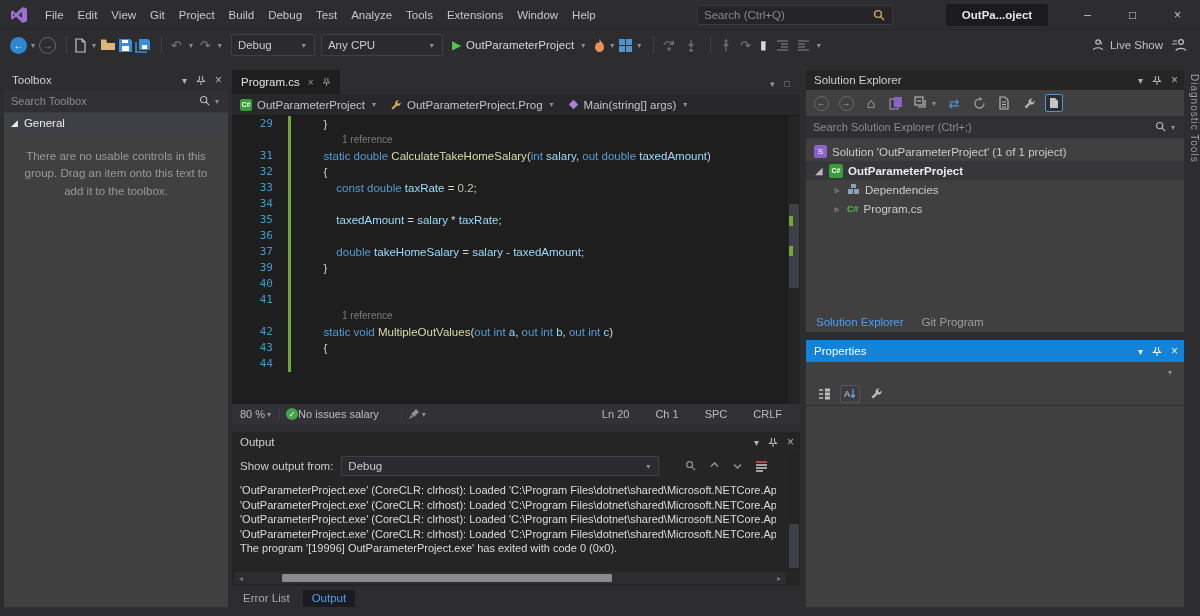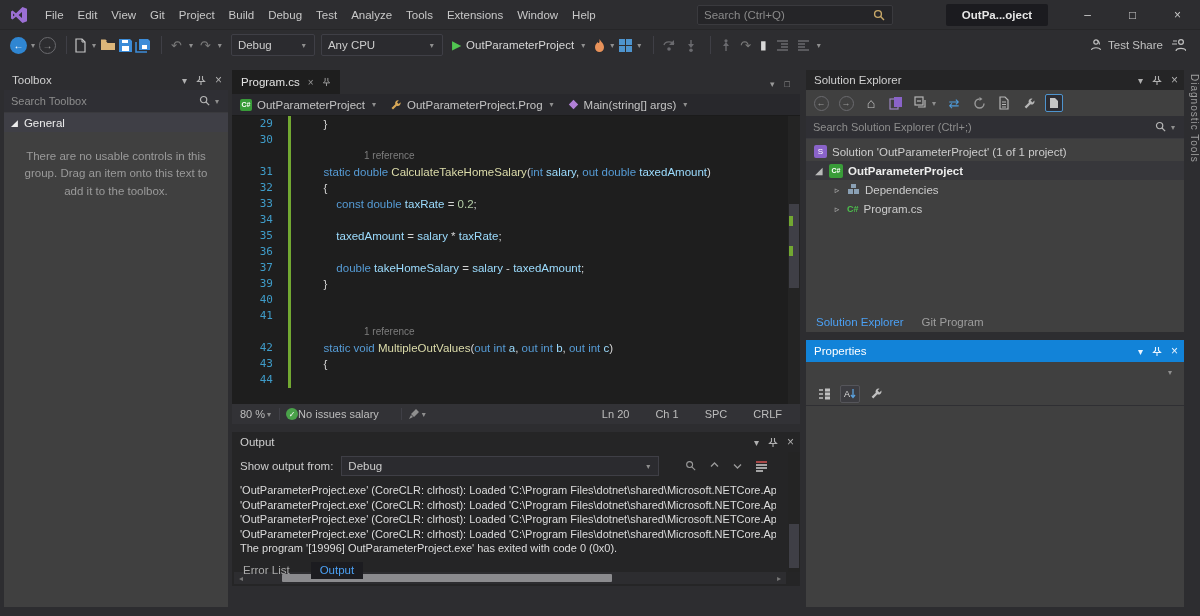--- a/index.html
+++ b/index.html
@@ -47,39 +47,39 @@
 .tabstrip{position:absolute;left:232px;top:70px;width:568px;height:24px;background:#2d2d30;display:flex;align-items:flex-end;}
 .dtab{height:24px;background:#1e1e1e;display:flex;align-items:center;gap:8px;padding:0 9px;color:#e4e4e4;}
 .tabtools{margin-left:auto;display:flex;gap:10px;padding:0 10px 5px 0;color:#9a9a9a;font-size:9px;}
 .breadcrumb{position:absolute;left:232px;top:94px;width:568px;height:22px;background:#28282c;border-bottom:1px solid #1b1b1b;display:flex;align-items:center;padding:0 8px;gap:4px;color:#c4c4c4;}
 .bc{display:flex;align-items:center;gap:5px;padding-right:8px;}
 .codearea{position:absolute;left:232px;top:116px;width:568px;height:288px;background:#1e1e1e;overflow:hidden;}
 .crow{display:flex;height:16px;line-height:16px;white-space:pre;}
 .gut{width:56px;text-align:right;padding-right:15px;color:#3f9cc9;font-family:"DejaVu Sans Mono",monospace;font-size:11px;flex:none;}
 .mbar{width:3px;background:#72a832;flex:none;}
 .ctext{font-family:"DejaVu Sans Mono",monospace;font-size:11.5px;padding-left:7px;color:#d4d4d4;overflow:hidden;flex:1;}
-.ctext.lens{font-family:"Liberation Sans",sans-serif;font-size:10px;color:#7d7d7d;padding-left:73px;}
+.ctext.lens{font-family:"Liberation Sans",sans-serif;font-size:10px;color:#7d7d7d;padding-left:51px;}
 .tk-kw{color:#569cd6;}.tk-ctrl{color:#c586c0;}.tk-m{color:#dcdcaa;}.tk-v{color:#9cdcfe;}.tk-n{color:#b5cea8;}.tk-p{color:#d4d4d4;}.tk-pl{color:#d4d4d4;}
 .vscroll{position:absolute;right:0;top:0;width:12px;height:100%;background:#242424;}
 .vthumb{position:absolute;left:1px;width:10px;background:#3f3f46;}
 .gmark{position:absolute;left:1px;width:4px;height:10px;background:#72a832;}
 .edstatus{position:absolute;left:232px;top:404px;width:568px;height:20px;background:#323236;display:flex;align-items:center;padding:0 8px;color:#bdbdbd;font-size:11px;}
 .badge{width:12px;height:12px;border-radius:50%;background:#4aa24a;color:#fff;font-size:8px;display:flex;align-items:center;justify-content:center;}
 .est-right{margin-left:auto;display:flex;gap:26px;padding-right:10px;}
 
 
 .outpanel{position:absolute;left:232px;top:432px;width:568px;height:154px;background:#252526;}
 .outctrl{height:28px;display:flex;align-items:center;padding:0 8px;gap:8px;color:#cccccc;}
 .outcombo{width:318px;height:20px;background:#2b2b2f;border:1px solid #3f3f46;display:flex;align-items:center;padding:0 6px;color:#cccccc;}
 .outicons{display:flex;gap:12px;margin-left:18px;color:#b0b0b0;}
 .outlines{padding:3px 8px;font-family:"DejaVu Sans Mono",monospace;font-size:11px;color:#dcdcdc;line-height:14.5px;white-space:pre;overflow:hidden;width:544px;}
 .hscroll{position:absolute;left:2px;bottom:2px;width:552px;height:12px;background:#2d2d30;display:flex;align-items:center;}
 .hthumb{position:absolute;left:48px;width:330px;height:8px;background:#8b8b8e;border-radius:1px;}
 .harrow{width:14px;color:#777;font-size:8px;text-align:center;}
-.paneltabs{position:absolute;left:234px;top:562px;display:flex;gap:12px;height:17px;}
+.paneltabs{position:absolute;left:234px;top:590px;display:flex;gap:4px;height:17px;}
 .ptab{padding:2px 9px;color:#ababab;}
 .ptab.active{background:#1c1c20;color:#4ba0f4;}
 
 
 .setoolbar{height:26px;display:flex;align-items:center;padding:0 6px;gap:7px;color:#b5b5b5;}
 .seicon{width:18px;height:18px;display:flex;align-items:center;justify-content:center;font-size:12px;}
 .seicon.sel{border:1px solid #4e94ce;background:#2d2d33;border-radius:2px;}
 .tree{padding-top:3px;}
 .trow{height:19px;display:flex;align-items:center;gap:5px;padding-left:8px;color:#cccccc;white-space:nowrap;overflow:hidden;}
 .trow.sel{background:#37373b;color:#ececec;font-weight:bold;}
@@ -263,21 +263,21 @@
         </span>
       <span class="caret">▾</span>
     </span>
     <span class="tbright">
       <span style="display:flex;align-items:center;gap:5px;">
         <svg width="14" height="14" viewBox="0 0 14 14">
             <circle cx="7" cy="4" r="2.2" fill="none" stroke="#c0c0c0" stroke-width="1.2"></circle>
             <path d="M2.5 12c.5-3 8.5-3 9 0" fill="none" stroke="#c0c0c0" stroke-width="1.2"></path>
             <path d="M10.5 6.5a4.5 4.5 0 0 0-2-4" fill="none" stroke="#c0c0c0" stroke-width="1.1"></path>
           </svg>
-        <span>Test Share</span>
+        <span>Live Show</span>
       </span>
       <span>
         <svg width="15" height="14" viewBox="0 0 15 14">
             <circle cx="10" cy="4" r="2.4" fill="none" stroke="#c0c0c0" stroke-width="1.2"></circle>
             <path d="M5 13c.4-3.4 9.6-3.4 10 0" fill="none" stroke="#c0c0c0" stroke-width="1.2"></path>
             <path d="M2 3h4M1 6h5" stroke="#c0c0c0" stroke-width="1.1"></path>
           </svg>
       </span>
     </span>
   </div>
@@ -350,21 +350,20 @@
           </svg>
         </span>
       <span>Main(string[] args)</span>
       <span class="caret">▾</span>
     </span>
   </div>
 
   <div class="codearea">
     <div id="code-rows">
         <div class="crow"><span class="gut">29</span><span class="mbar"></span><span class="ctext"><span class="tk-p">        }</span></span></div>
-        <div class="crow"><span class="gut">30</span><span class="mbar"></span><span class="ctext"></span></div>
         <div class="crow"><span class="gut"></span><span class="mbar"></span><span class="ctext lens">1 reference</span></div>
         <div class="crow"><span class="gut">31</span><span class="mbar"></span><span class="ctext"><span class="tk-pl">        </span><span class="tk-kw">static</span><span class="tk-pl"> </span><span class="tk-kw">double</span><span class="tk-pl"> </span><span class="tk-m">CalculateTakeHomeSalary</span><span class="tk-p">(</span><span class="tk-kw">int</span><span class="tk-pl"> </span><span class="tk-v">salary</span><span class="tk-p">, </span><span class="tk-kw">out</span><span class="tk-pl"> </span><span class="tk-kw">double</span><span class="tk-pl"> </span><span class="tk-v">taxedAmount</span><span class="tk-p">)</span></span></div>
         <div class="crow"><span class="gut">32</span><span class="mbar"></span><span class="ctext"><span class="tk-p">        {</span></span></div>
         <div class="crow"><span class="gut">33</span><span class="mbar"></span><span class="ctext"><span class="tk-pl">            </span><span class="tk-kw">const</span><span class="tk-pl"> </span><span class="tk-kw">double</span><span class="tk-pl"> </span><span class="tk-v">taxRate</span><span class="tk-p"> = </span><span class="tk-n">0.2</span><span class="tk-p">;</span></span></div>
         <div class="crow"><span class="gut">34</span><span class="mbar"></span><span class="ctext"></span></div>
         <div class="crow"><span class="gut">35</span><span class="mbar"></span><span class="ctext"><span class="tk-pl">            </span><span class="tk-v">taxedAmount</span><span class="tk-p"> = </span><span class="tk-v">salary</span><span class="tk-p"> * </span><span class="tk-v">taxRate</span><span class="tk-p">;</span></span></div>
         <div class="crow"><span class="gut">36</span><span class="mbar"></span><span class="ctext"></span></div>
         <div class="crow"><span class="gut">37</span><span class="mbar"></span><span class="ctext"><span class="tk-pl">            </span><span class="tk-kw">double</span><span class="tk-pl"> </span><span class="tk-v">takeHomeSalary</span><span class="tk-p"> = </span><span class="tk-v">salary</span><span class="tk-p"> - </span><span class="tk-v">taxedAmount</span><span class="tk-p">;</span></span></div>
         <div class="crow"><span class="gut">39</span><span class="mbar"></span><span class="ctext"><span class="tk-p">        }</span></span></div>
         <div class="crow"><span class="gut">40</span><span class="mbar"></span><span class="ctext"></span></div>

